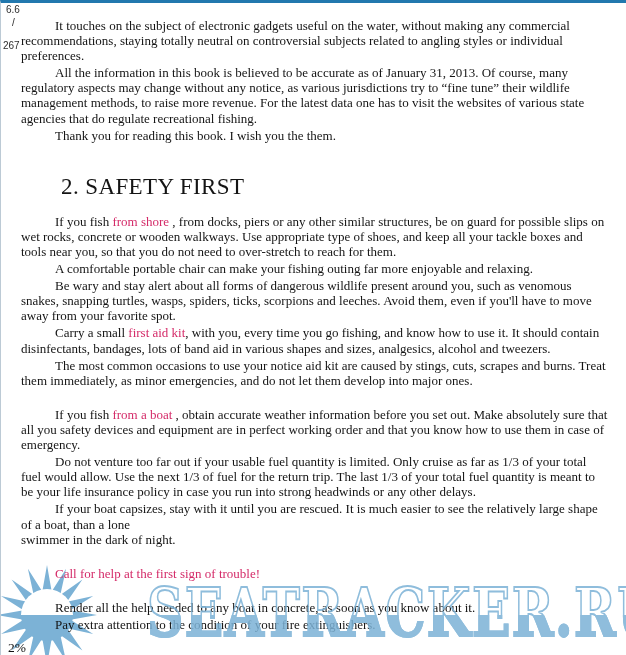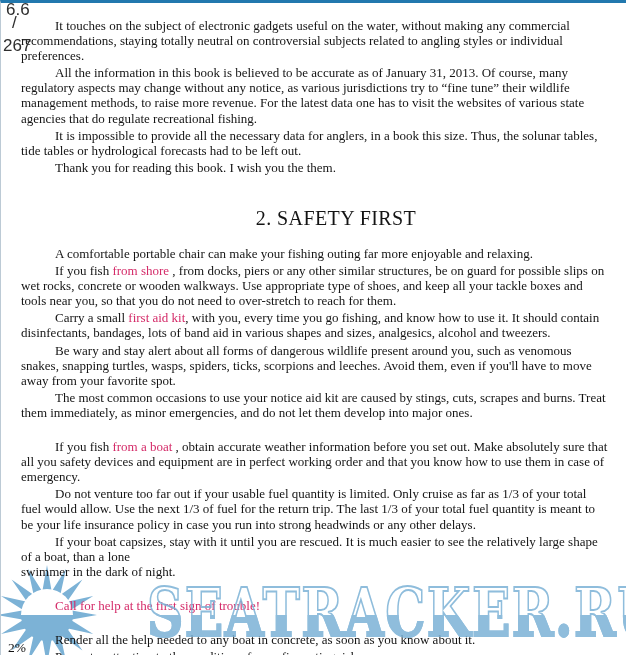--- a/index.html
+++ b/index.html
@@ -7,37 +7,37 @@
     position:relative;width:626px;height:655px;box-sizing:border-box;
     background:#fff;overflow:hidden;
     border-top:3px solid var(--top-border-blue,#2278ae);
     border-left:1px solid var(--left-border,#bccad5);
     font-family:"Liberation Serif","DejaVu Serif",serif;
   }
   
   .indicator{
     position:absolute;left:2px;top:1px;z-index:4;
     font-family:"Liberation Sans","DejaVu Sans",sans-serif;
-    font-size:17px;line-height:12.6px;color:#2e2e2e;
+    font-size:10px;line-height:12.6px;color:#2e2e2e;
   }
   .ind-cur{padding-left:3px;}
   .ind-sep{padding-left:9px;}
   .ind-tot{padding-left:0;margin-top:11px;}
   
   .content{
     position:absolute;left:18px;top:13px;width:592px;z-index:2;
     font-size:13px;line-height:15.1px;color:#141414;
     text-align:left;
   }
   .content p{margin:2px;text-indent:34px;}
   .content .gap{height:15.1px;}
   h2.chapter{
     font-family:"Liberation Serif","DejaVu Serif",serif;
-    font-size:20px;font-weight:400;letter-spacing:.4px;color:#141414;
-    margin:32px 0 16px 42px;line-height:23px;text-align:center;
+    font-size:23px;font-weight:400;letter-spacing:.4px;color:#141414;
+    margin:32px 0 16px 42px;line-height:23px;
   }
   .accent{color:var(--accent-pink,#d42a68);}
   
   .sun{position:absolute;left:-9px;top:557px;z-index:1;}
   .sun .ray,.sun .sea{fill:var(--watermark-blue,#7cb2d6);}
   .sun .sky{fill:#ffffff;}
   
   .watermark{
     position:absolute;left:146px;top:570px;height:80px;z-index:3;
     font-family:"DejaVu Serif","Liberation Serif",serif;
@@ -67,27 +67,26 @@
 
   <div class="indicator">
     <div class="ind-cur">6.6</div>
     <div class="ind-sep">/</div>
     <div class="ind-tot">267</div>
   </div>
 
   <div class="content" id="doc-content">
       <p><span>It touches on the subject of electronic gadgets useful on the water, without making any commercial recommendations, staying totally neutral on controversial subjects related to angling styles or individual preferences.</span></p>
       <p><span>All the information in this book is believed to be accurate as of January 31, 2013. Of course, many regulatory aspects may change without any notice, as various jurisdictions try to “fine tune” their wildlife management methods, to raise more revenue. For the latest data one has to visit the websites of various state agencies that do regulate recreational fishing.</span></p>
-      <p><span>It is impossible to provide all the necessary data for anglers, in a book this size. Thus, the solunar tables, tide tables or hydrological forecasts had to be left out.</span></p>
       <p><span>Thank you for reading this book. I wish you the them.</span></p>
       <h2 class="chapter">2. SAFETY FIRST</h2>
+      <p><span>If you fish </span><span class="accent">from shore</span><span> , from docks, piers or any other similar structures, be on guard for possible slips on wet rocks, concrete or wooden walkways. Use appropriate type of shoes, and keep all your tackle boxes and tools near you, so that you do not need to over-stretch to reach for them.</span></p>
       <p><span>A comfortable portable chair can make your fishing outing far more enjoyable and relaxing.</span></p>
-      <p><span>If you fish </span><span class="accent">from shore</span><span> , from docks, piers or any other similar structures, be on guard for possible slips on wet rocks, concrete or wooden walkways. Use appropriate type of shoes, and keep all your tackle boxes and tools near you, so that you do not need to over-stretch to reach for them.</span></p>
+      <p><span>Be wary and stay alert about all forms of dangerous wildlife present around you, such as venomous snakes, snapping turtles, wasps, spiders, ticks, scorpions and leeches. Avoid them, even if you'll have to move away from your favorite spot.</span></p>
       <p><span>Carry a small </span><span class="accent">first aid kit</span><span>, with you, every time you go fishing, and know how to use it. It should contain disinfectants, bandages, lots of band aid in various shapes and sizes, analgesics, alcohol and tweezers.</span></p>
-      <p><span>Be wary and stay alert about all forms of dangerous wildlife present around you, such as venomous snakes, snapping turtles, wasps, spiders, ticks, scorpions and leeches. Avoid them, even if you'll have to move away from your favorite spot.</span></p>
       <p><span>The most common occasions to use your notice aid kit are caused by stings, cuts, scrapes and burns. Treat them immediately, as minor emergencies, and do not let them develop into major ones.</span></p>
       <div class="gap"></div>
       <p><span>If you fish </span><span class="accent">from a boat</span><span> , obtain accurate weather information before you set out. Make absolutely sure that all you safety devices and equipment are in perfect working order and that you know how to use them in case of emergency.</span></p>
       <p><span>Do not venture too far out if your usable fuel quantity is limited. Only cruise as far as 1/3 of your total fuel would allow. Use the next 1/3 of fuel for the return trip. The last 1/3 of your total fuel quantity is meant to be your life insurance policy in case you run into strong headwinds or any other delays.</span></p>
       <p><span>If your boat capsizes, stay with it until you are rescued. It is much easier to see the relatively large shape of a boat, than a lone</span><br><span>swimmer in the dark of night.</span></p>
       <div class="gap"></div>
       <p><span class="accent">Call for help at the first sign of trouble!</span></p>
       <div class="gap"></div>
       <p><span>Render all the help needed to any boat in concrete, as soon as you know about it.</span></p>
       <p><span>Pay extra attention to the condition of your fire extinguishers.</span></p>

